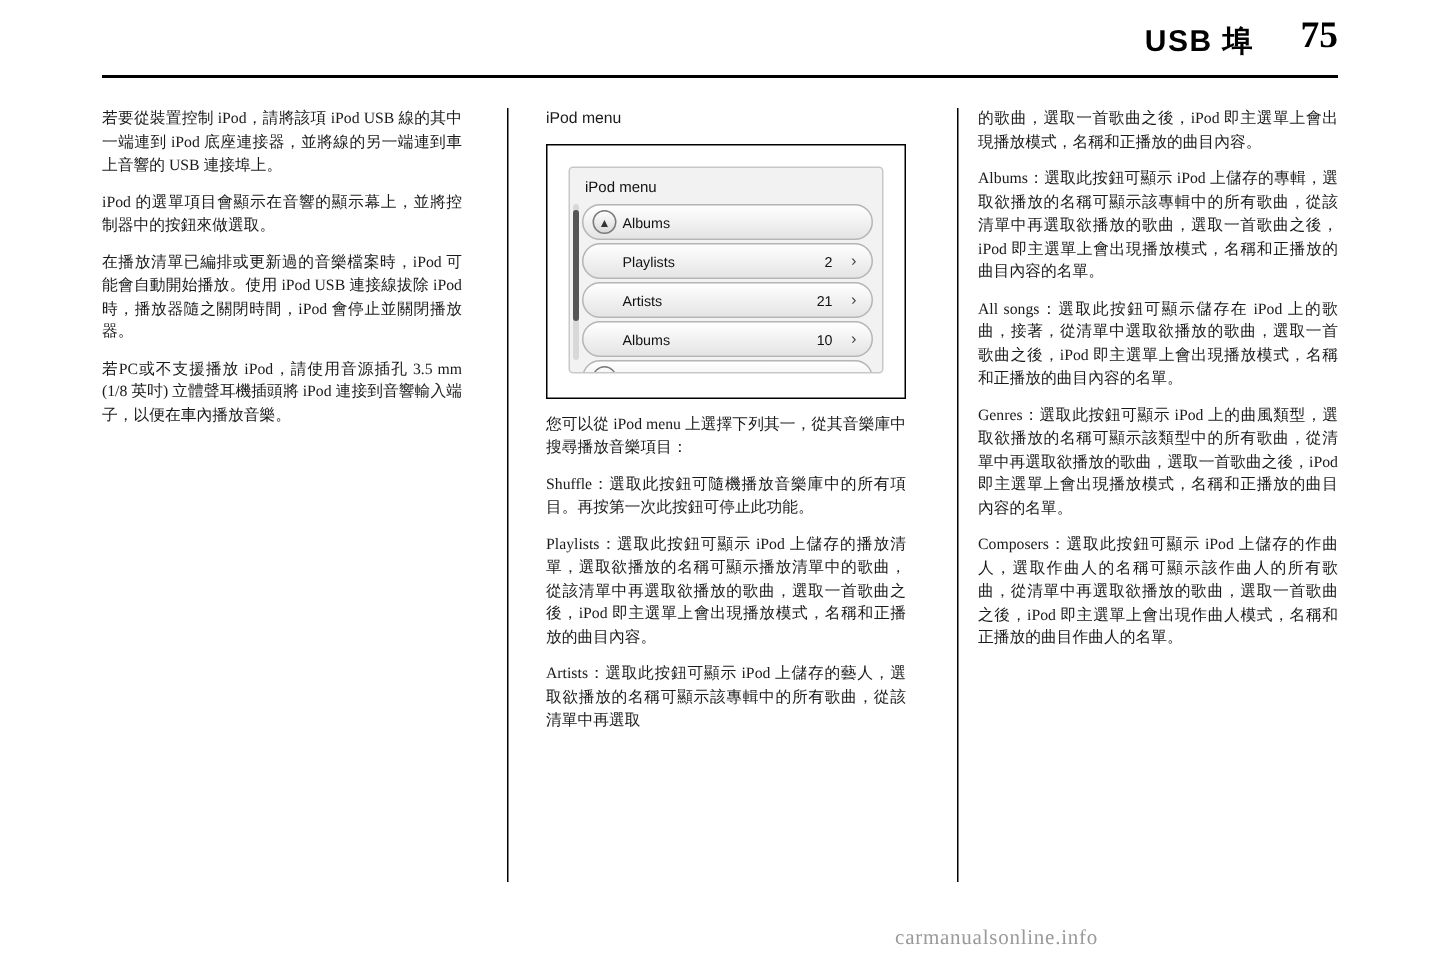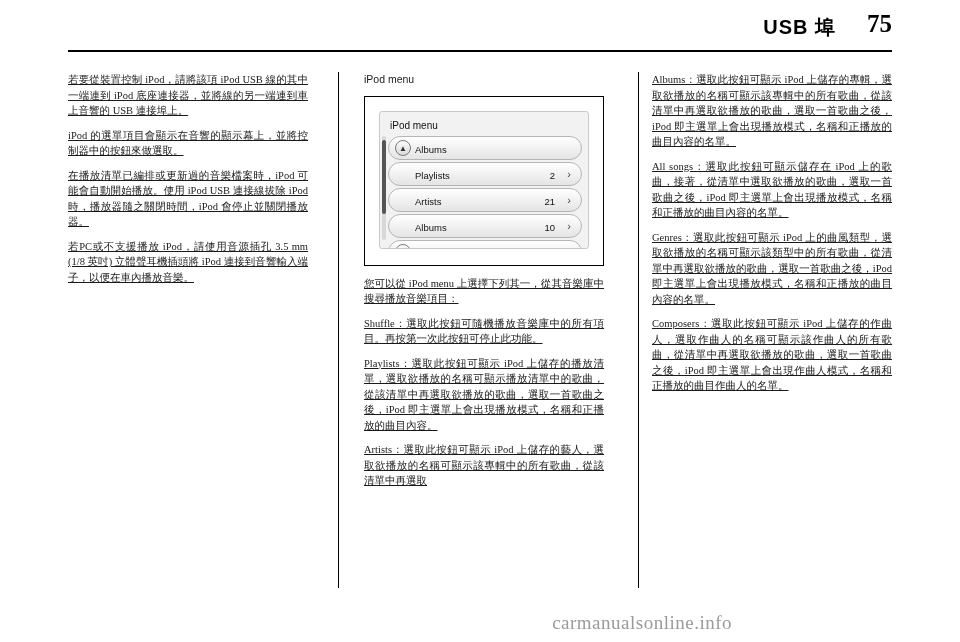--- a/index.html
+++ b/index.html
@@ -60,21 +60,20 @@
     position: absolute;
     top: 72px;
     width: 240px;
     font-size: 10.5px;
     line-height: 15.5px;
     text-align: justify;
     color: #1a1a1a;
   }
   .col p {
     margin: 0 0 9px 0;
-    text-decoration: underline;
   }
   .col1 { left: 68px; }
   .col2 { left: 352px; margin-left: 12px; }
   .col3 { left: 652px; width: 240px; }
 
   .vrule {
     position: absolute;
     top: 72px;
     width: 1px;
     height: 516px;
@@ -193,21 +192,21 @@
     height: 104px;
     background: #d8d8d8;
     border-radius: 2px;
   }
   
   .watermark {
     position: absolute;
     right: 44px;
     bottom: 8px;
     font-family: "Liberation Serif", serif;
-    font-size: 19px;
+    font-size: 14px;
     color: #9a9a9a;
     letter-spacing: 0.5px;
   }
 </style>
 </head>
 <body>
 
 <div class="page">
 
   <div class="header">
@@ -272,20 +271,21 @@
       </div>
     </div>
 
     <p>您可以從 iPod menu 上選擇下列其一，從其音樂庫中搜尋播放音樂項目：</p>
     <p>Shuffle：選取此按鈕可隨機播放音樂庫中的所有項目。再按第一次此按鈕可停止此功能。</p>
     <p>Playlists：選取此按鈕可顯示 iPod 上儲存的播放清單，選取欲播放的名稱可顯示播放清單中的歌曲，從該清單中再選取欲播放的歌曲，選取一首歌曲之後，iPod 即主選單上會出現播放模式，名稱和正播放的曲目內容。</p>
     <p>Artists：選取此按鈕可顯示 iPod 上儲存的藝人，選取欲播放的名稱可顯示該專輯中的所有歌曲，從該清單中再選取</p>
   </div>
 
   <div class="col col3">
+    <p>的歌曲，選取一首歌曲之後，iPod 即主選單上會出現播放模式，名稱和正播放的曲目內容。</p>
     <p>Albums：選取此按鈕可顯示 iPod 上儲存的專輯，選取欲播放的名稱可顯示該專輯中的所有歌曲，從該清單中再選取欲播放的歌曲，選取一首歌曲之後，iPod 即主選單上會出現播放模式，名稱和正播放的曲目內容的名單。</p>
     <p>All songs：選取此按鈕可顯示儲存在 iPod 上的歌曲，接著，從清單中選取欲播放的歌曲，選取一首歌曲之後，iPod 即主選單上會出現播放模式，名稱和正播放的曲目內容的名單。</p>
     <p>Genres：選取此按鈕可顯示 iPod 上的曲風類型，選取欲播放的名稱可顯示該類型中的所有歌曲，從清單中再選取欲播放的歌曲，選取一首歌曲之後，iPod 即主選單上會出現播放模式，名稱和正播放的曲目內容的名單。</p>
     <p>Composers：選取此按鈕可顯示 iPod 上儲存的作曲人，選取作曲人的名稱可顯示該作曲人的所有歌曲，從清單中再選取欲播放的歌曲，選取一首歌曲之後，iPod 即主選單上會出現作曲人模式，名稱和正播放的曲目作曲人的名單。</p>
   </div>
 
   <div class="watermark">carmanualsonline.info</div>
 </div>
 
 </body></html>

